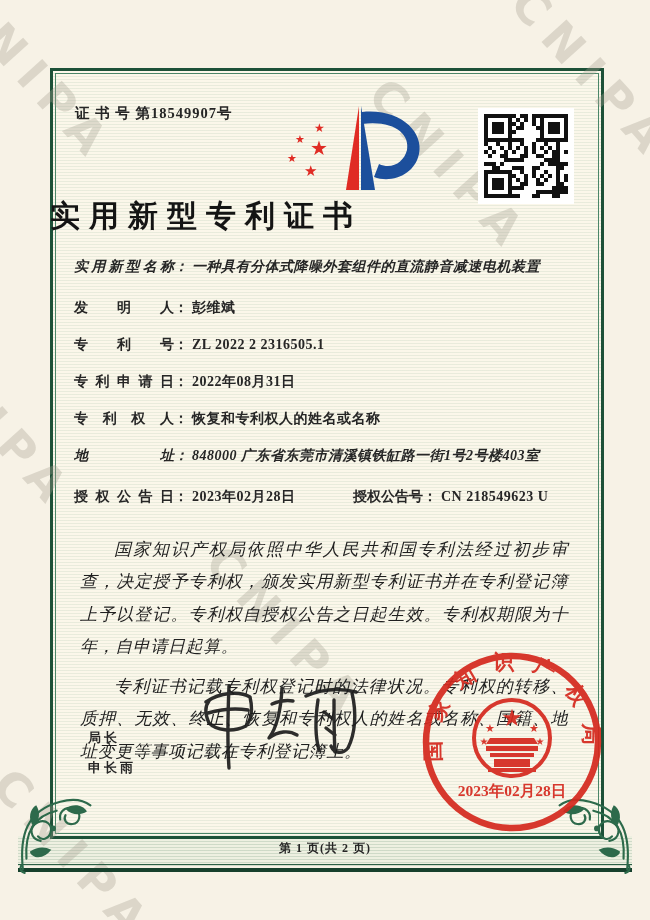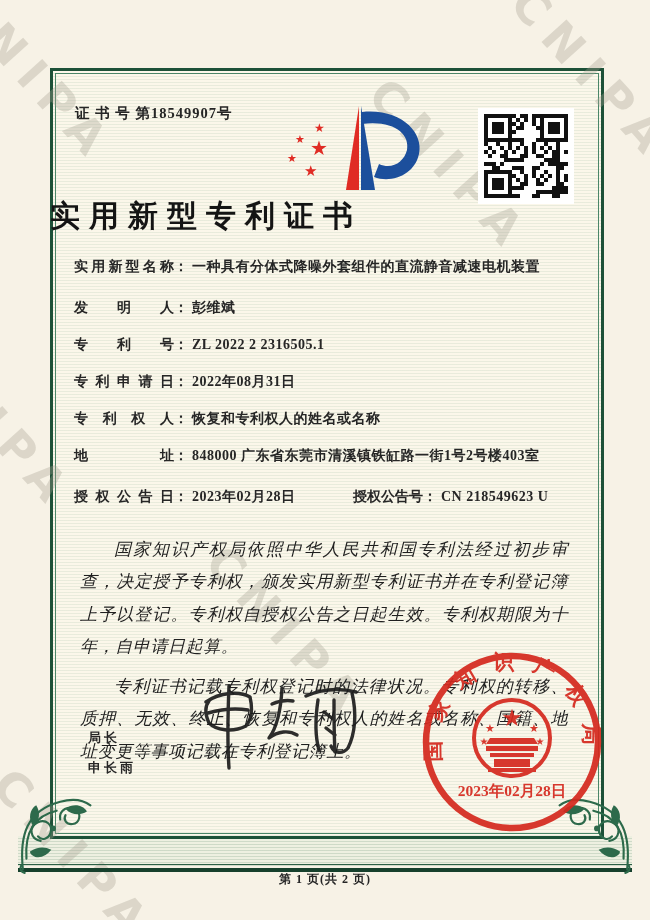--- a/index.html
+++ b/index.html
@@ -27,32 +27,32 @@
   .content{position:absolute;left:50px;top:68px;width:548px;height:765px;z-index:5;}
   .cert-no{position:absolute;left:25px;top:36px;font-size:14.5px;font-weight:600;letter-spacing:1px;}
   .logo{position:absolute;left:232px;top:30px;width:150px;height:98px;}
   .logo .star{position:absolute;color:#e02b24;line-height:1;font-family:"DejaVu Sans",sans-serif;}
   .qr{position:absolute;left:428px;top:40px;width:96px;height:96px;background:#fff;
       display:flex;align-items:center;justify-content:center;}
   .title{position:absolute;left:0;top:128px;width:100%;text-align:left;
       font-size:30px;font-weight:bold;letter-spacing:9px;color:#141414;}
   .fields{position:absolute;left:24px;top:188px;width:502px;font-size:14px;font-weight:600;}
   .frow{line-height:21px;margin-bottom:16px;white-space:nowrap;}
-  .frow.gap-lg{margin-bottom:20px;}
+  .frow.gap-lg{margin-bottom:20px;font-style:italic;}
   .flabel{display:inline-block;width:100px;text-align:justify;text-align-last:justify;vertical-align:top;}
   .fcolon{display:inline-block;margin-right:4px;}
   .fvalue{letter-spacing:.5px;}
   .grant-pair2{margin-left:54px;}
   .paras{position:absolute;left:30px;top:466px;width:488px;font-size:17px;line-height:1.9;
       text-align:justify;font-style:italic;letter-spacing:.6px;color:#1f1f1f;}
   .paras p{margin:0 0 8px 0;text-indent:2em;}
   .signer{position:absolute;left:38px;top:655px;font-size:13px;font-weight:600;letter-spacing:3px;line-height:30px;}
   .signature{position:absolute;left:118px;top:608px;width:200px;height:100px;}
   .seal{position:absolute;left:366px;top:578px;width:192px;height:192px;}
-  .page-num{position:absolute;left:0;top:871px;width:100%;text-align:center;z-index:6;
+  .page-num{position:absolute;left:0;top:840px;width:100%;text-align:center;z-index:6;
       font-size:12px;font-weight:600;letter-spacing:1px;}
   .footer-note{position:absolute;left:0;top:878px;width:100%;text-align:center;z-index:6;
       font-size:14px;font-style:italic;letter-spacing:4px;color:#222;}
   svg{display:block;}
 </style>
 </head>
 <body>
 
 <div class="page">
 

